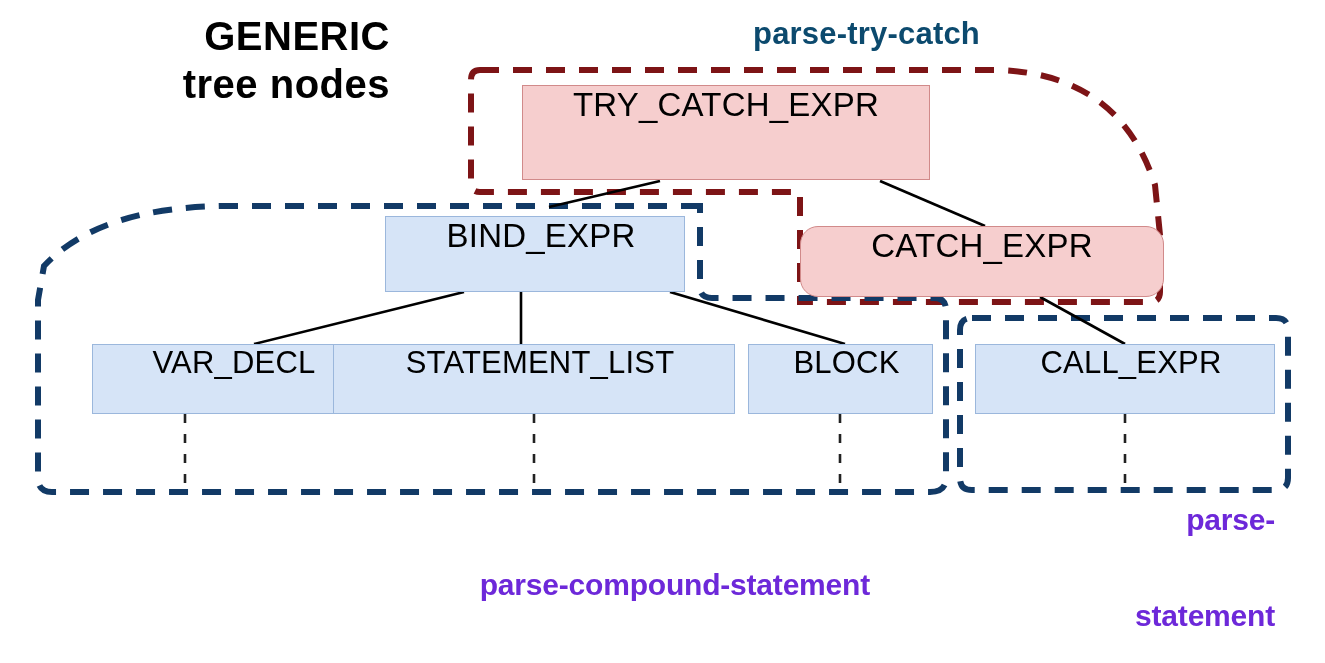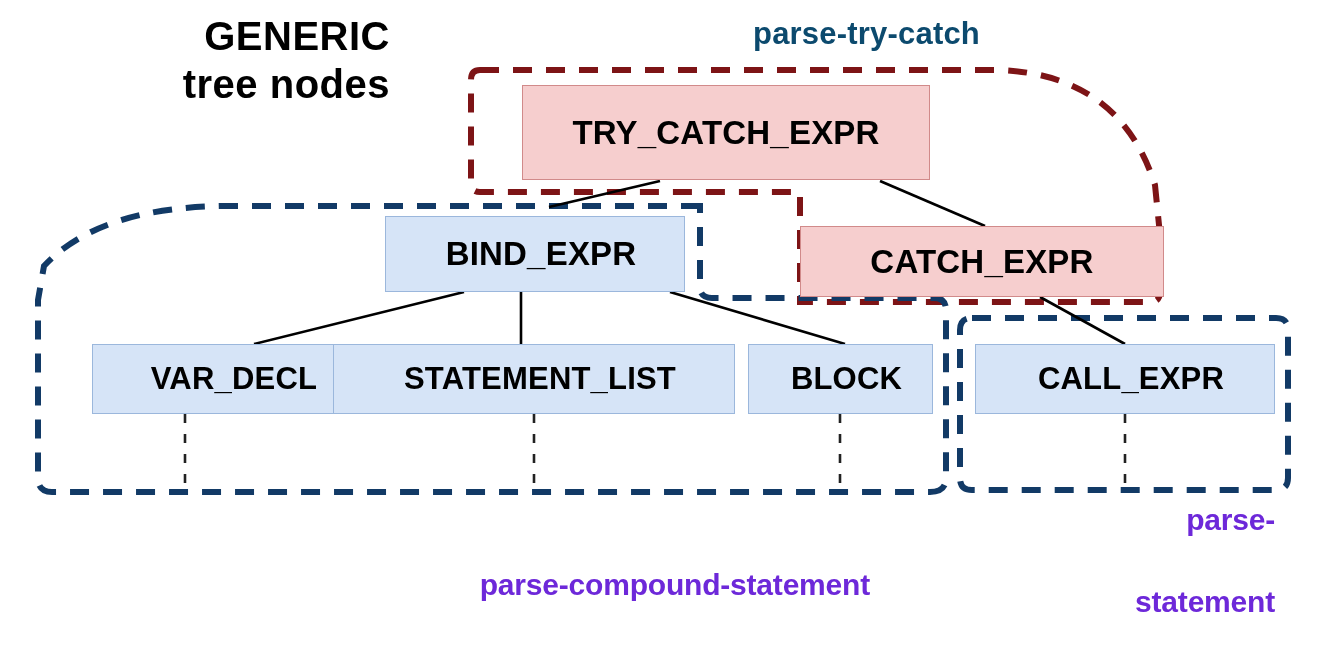--- a/index.html
+++ b/index.html
@@ -6,22 +6,22 @@
   body{width:1325px;height:663px;overflow:hidden;font-family:"Liberation Sans",sans-serif;}
   #stage{position:relative;width:1325px;height:663px;background:#fff;}
 
   
   .layer{position:absolute;left:0;top:0;width:1325px;height:663px;pointer-events:none;}
 
   
   .node{
     position:absolute;
     box-sizing:border-box;
-    display:flex;align-items:center;justify-content:center;
-    font-weight:bold;
+    display:flex;align-items:flex-start;justify-content:center;
+    font-weight:normal;
     color:#000000;
     letter-spacing:.2px;
     white-space:nowrap;
   }
   .node.blue{background:#d6e4f7;border:1.6px solid #9bb7dc;padding-left:12px;}
   .node.pink{background:#f6cece;border:1.6px solid #d18a8a;}
 
   
   .lbl{position:absolute;font-weight:bold;white-space:nowrap;}
   .lbl.title{color:#000;font-size:40px;letter-spacing:.5px;}
@@ -88,21 +88,21 @@
       <line x1="534" y1="414" x2="534" y2="488"></line>
       <line x1="840" y1="414" x2="840" y2="488"></line>
       <line x1="1125" y1="414" x2="1125" y2="488"></line>
     </g>
   </svg>
 
   <div class="node pink" style="left:522px;top:85px;width:408px;height:95px;font-size:33px;">
     <span>TRY_CATCH_EXPR</span>
   </div>
 
-  <div class="node pink" style="left:800px;top:226px;width:364px;height:71px;font-size:33px;">
+  <div class="node pink" style="left:800px;top:226px;width:364px;height:71px;font-size:33px;border-radius:18px;">
     <span>CATCH_EXPR</span>
   </div>
 
   <div class="node blue" style="left:385px;top:216px;width:300px;height:76px;font-size:33px;">
     <span>BIND_EXPR</span>
   </div>
 
   <div class="node blue" style="left:48px;top:344px;width:272px;height:70px;font-size:31px;margin-left:44px;">
     <span>VAR_DECL</span>
   </div>
@@ -120,15 +120,15 @@
   </div>
 
   <div class="lbl title center" style="left:40px;top:14px;width:350px;">GENERIC</div>
   <div class="lbl title center" style="left:40px;top:62px;width:350px;">tree nodes</div>
 
   <div class="lbl red center" style="left:560px;top:16px;width:420px;">parse-try-catch</div>
 
   <div class="lbl blue center" style="left:140px;top:548px;width:730px;margin-top:20px;">parse-compound-statement</div>
 
   <div class="lbl blue center" style="left:975px;top:503px;width:300px;">parse-</div>
-  <div class="lbl blue center" style="left:975px;top:585px;width:300px;">statement</div>
+  <div class="lbl blue center" style="left:975px;top:599px;width:300px;">statement</div>
 
 </div>
 
 </body></html>

